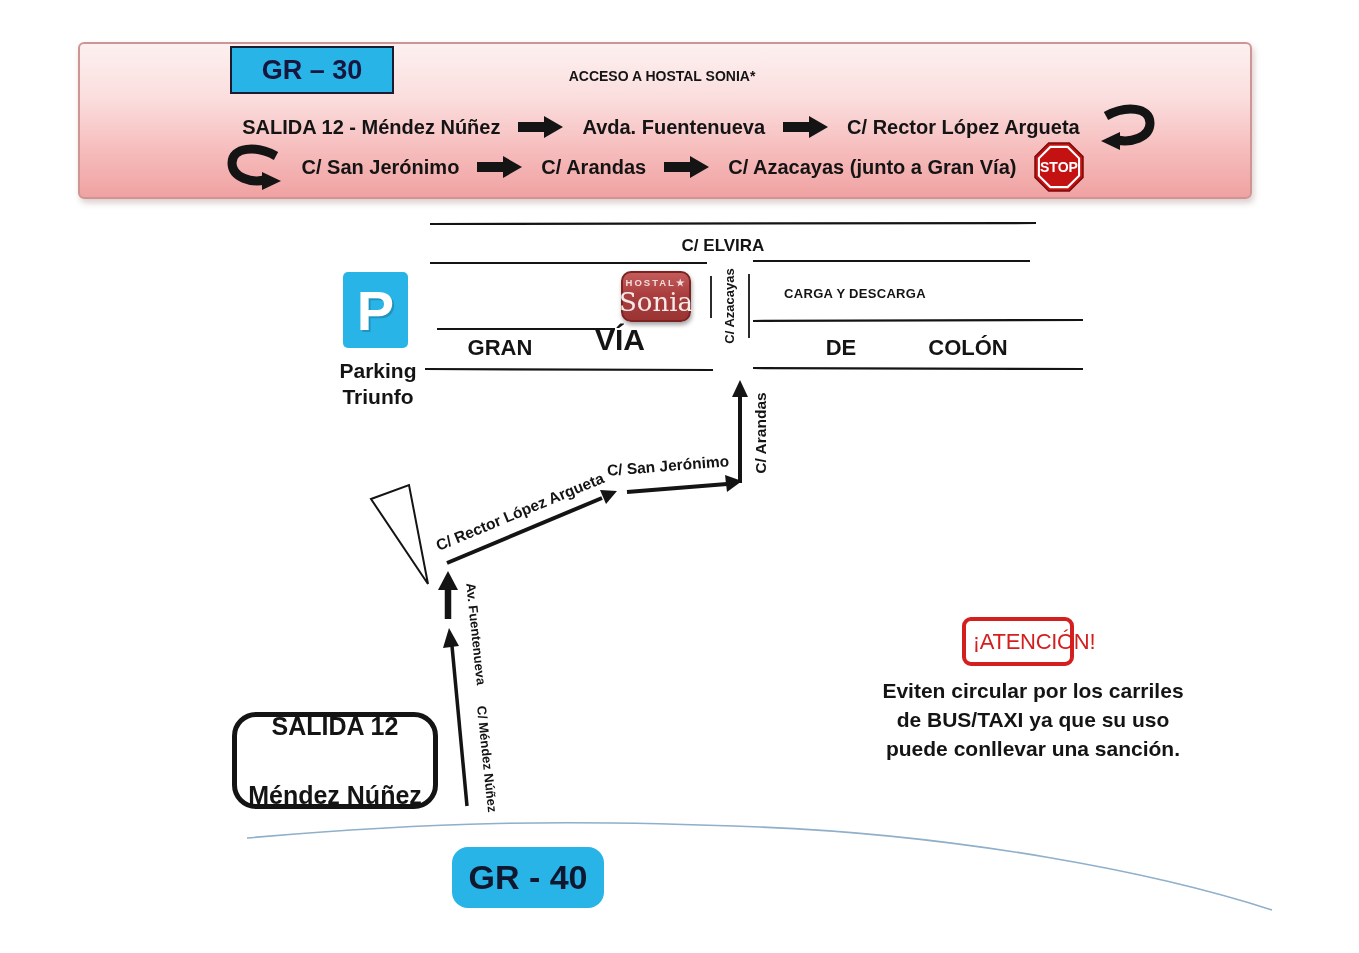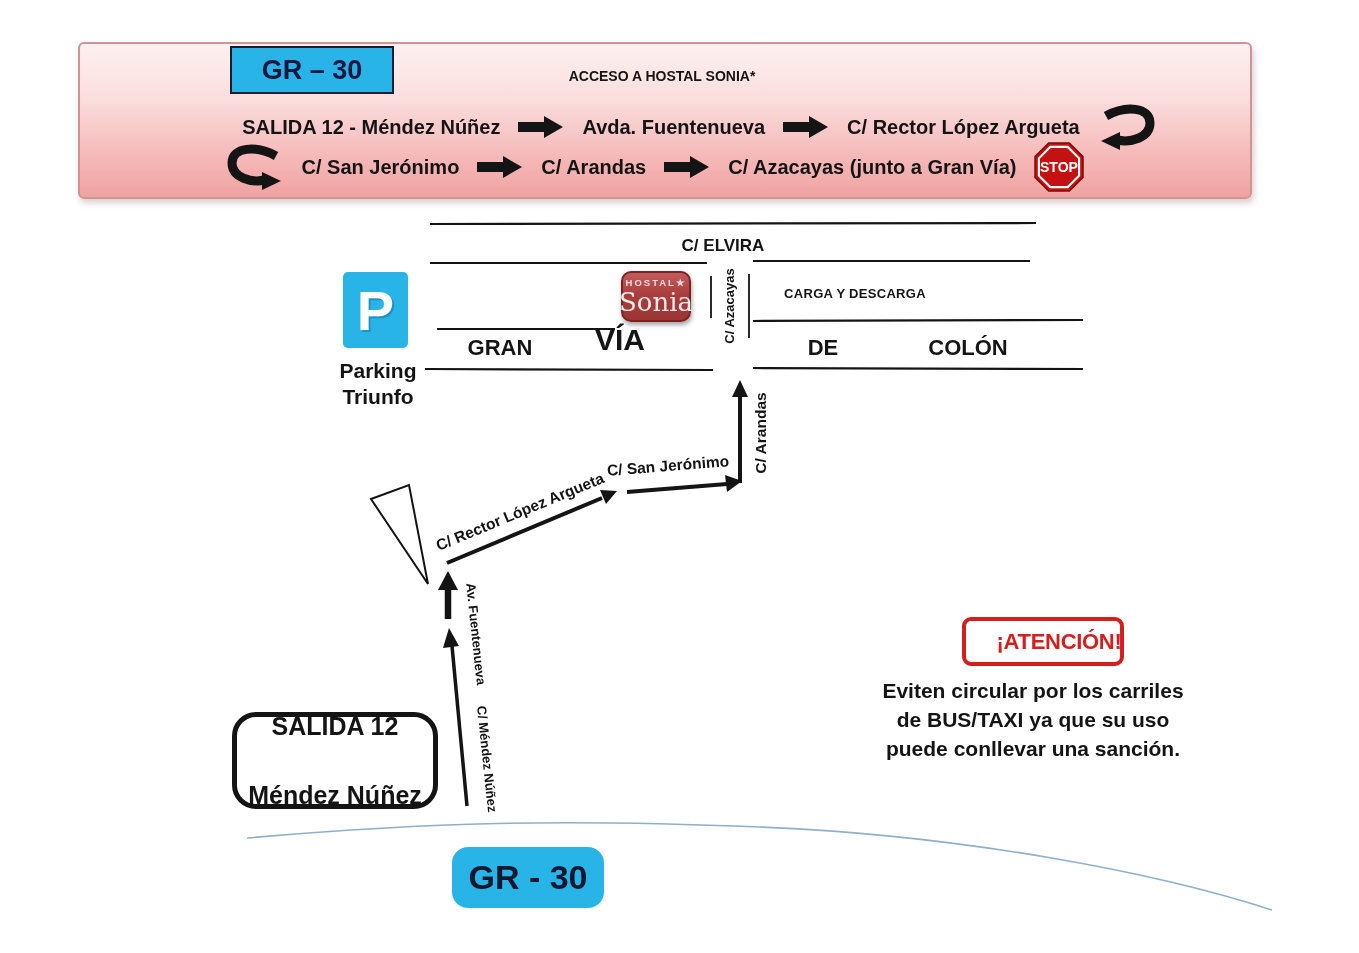--- a/index.html
+++ b/index.html
@@ -50,23 +50,23 @@
   .hostal .name{font-family:"DejaVu Serif","Liberation Serif",serif;font-size:26px;color:#f5eaea;margin-top:1px;}
 
   
   .p-icon{position:absolute;left:343px;top:272px;width:65px;height:76px;background:var(--cyan);
     border-radius:5px;display:flex;align-items:center;justify-content:center;
     color:#fff;font-weight:bold;font-size:56px;text-shadow:2px 2px 0 rgba(0,0,0,.18);}
   .p-label{position:absolute;left:316px;top:358px;width:124px;text-align:center;
     font-weight:bold;font-size:21px;line-height:26px;color:var(--ink);}
 
   
-  .stamp{position:absolute;left:962px;top:617px;width:162px;height:49px;border:4px solid var(--attention-red);
+  .stamp{position:absolute;left:962px;top:617px;width:112px;height:49px;border:4px solid var(--attention-red);
     border-radius:9px;display:flex;align-items:center;justify-content:center;
-    color:var(--attention-red);font-weight:bold;font-size:22px;letter-spacing:-.3px;background:#fff;padding-left:32px;}
+    color:var(--attention-red);font-weight:normal;font-size:22px;letter-spacing:-.3px;background:#fff;padding-left:32px;}
   .attention-body{position:absolute;left:858px;top:676px;width:350px;text-align:center;
     font-weight:bold;font-size:21px;line-height:29px;color:var(--ink);}
 
   
   .salida{position:absolute;left:232px;top:712px;width:206px;height:97px;border:5px solid var(--ink);
     border-radius:24px;background:#fff;display:flex;flex-direction:column;align-items:center;justify-content:center;
     font-weight:bold;font-size:25px;line-height:33px;color:var(--ink);gap:36px;}
 
   
   .gr-bottom{position:absolute;left:452px;top:847px;width:152px;height:61px;background:var(--cyan);
@@ -152,21 +152,21 @@
     </g>
 
     <polygon points="371,499 409,485 428,584" fill="#ffffff" stroke="#141414" stroke-width="2"></polygon>
 
     <path d="M247,838 C430,822 560,819 760,827 C960,835 1155,872 1272,910" fill="none" stroke="var(--road-blue,#8fafca)" stroke-width="1.6"></path>
   </svg>
 
   <div class="lbl" style="left:723px;top:246px;font-size:17px;">C/ ELVIRA</div>
   <div class="lbl" style="left:500px;top:348px;font-size:22px;">GRAN</div>
   <div class="lbl" style="left:620px;top:340px;font-size:30px;">VÍA</div>
-  <div class="lbl" style="left:823px;top:348px;font-size:22px;">DE</div>
+  <div class="lbl" style="left:841px;top:348px;font-size:22px;">DE</div>
   <div class="lbl" style="left:968px;top:348px;font-size:22px;">COLÓN</div>
   <div class="lbl" style="left:855px;top:293px;font-size:13px;letter-spacing:.3px;">CARGA Y DESCARGA</div>
 
   <div class="lbl rot-ccw" style="left:729px;top:306px;font-size:13px;">C/ Azacayas</div>
   <div class="lbl rot-ccw" style="left:761px;top:433px;font-size:15.5px;">C/ Arandas</div>
   <div class="lbl rot-jeronimo" style="left:668px;top:466px;font-size:15.5px;">C/ San Jerónimo</div>
   <div class="lbl rot-rector" style="left:520px;top:512px;font-size:15.5px;">C/ Rector López Argueta</div>
   <div class="lbl rot-fuente" style="left:476px;top:634px;font-size:13px;">Av. Fuentenueva</div>
   <div class="lbl rot-mendez" style="left:487px;top:759px;font-size:13px;">C/ Méndez Núñez</div>
 
@@ -186,15 +186,15 @@
     <div>Eviten circular por los carriles</div>
     <div>de BUS/TAXI ya que su uso</div>
     <div>puede conllevar una sanción.</div>
   </div>
 
   <div class="salida">
     <div>SALIDA 12</div>
     <div>Méndez Núñez</div>
   </div>
 
-  <div class="gr-bottom">GR - 30</div>
+  <div class="gr-bottom">GR - 40</div>
 
 </div>
 
 </body></html>

